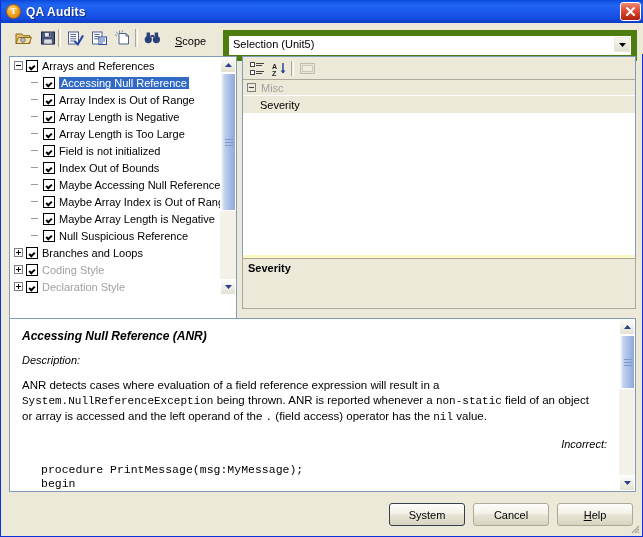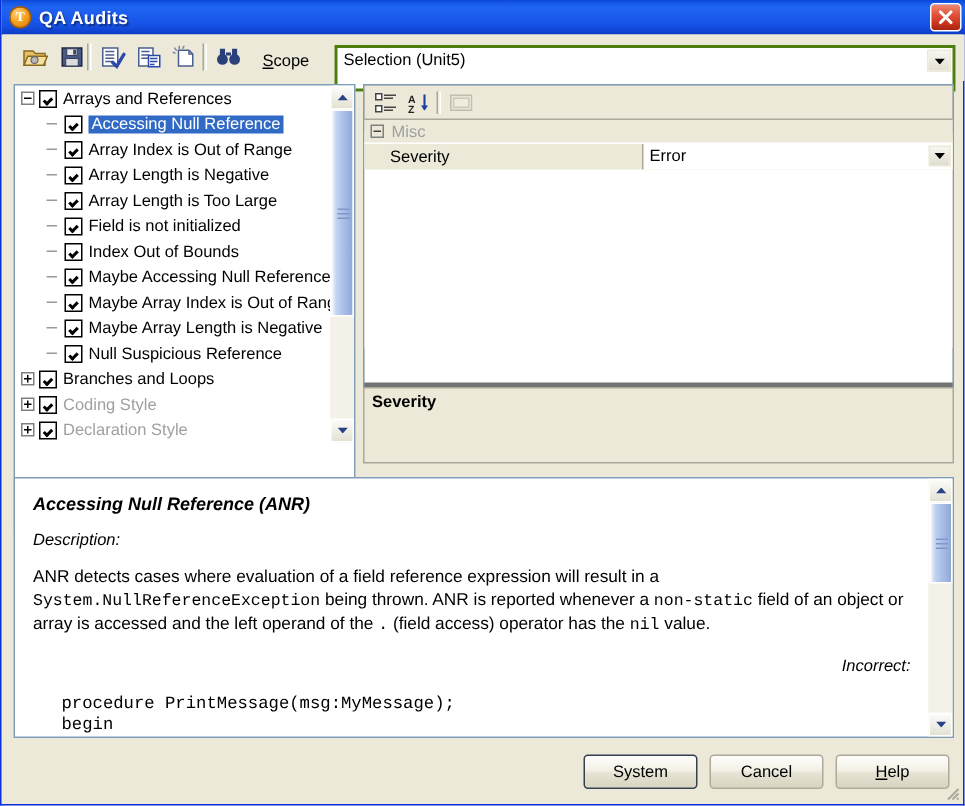--- a/index.html
+++ b/index.html
@@ -79,21 +79,21 @@
   }
   #scope-label {
     position: absolute; left: 173px; top: 12px;
     font-size: 11px; color: #000000;
   }
   #scope-label u { text-decoration: underline; }
   #scope-combo {
     position: absolute; left: 221px; top: 7px;
     width: 414px; height: 31px;
     background: #ffffff;
-    border: 2px solid #4d7c0f;
+    border: 6px solid #4d7c0f;
     box-sizing: border-box;
     cursor: pointer;
   }
   #scope-value {
     position: absolute; left: 4px; top: 2px;
     font-size: 11px; color: #000000;
   }
   #scope-arrow {
     position: absolute; right: 1px; top: 1px;
     width: 16px; height: 15px;
@@ -227,21 +227,21 @@
   .sb-track-h { position: absolute; top:0; height:16px; background:#f4f2e8; }
   .grip-v { position:absolute; left:4px; top:50%; margin-top:-3px; width:8px; height:7px; }
   .grip-v i { display:block; height:1px; background:#8196c8; margin-bottom:2px; }
   .grip-h { position:absolute; top:4px; left:50%; margin-left:-3px; width:7px; height:8px; }
   .grip-h i { display:inline-block; width:1px; height:8px; background:#8196c8; margin-right:2px; vertical-align:top; }
 
   
   #prop-panel {
     position: absolute; left: 241px; top: 56px;
     width: 394px; height: 236px;
-    background: #737373;
+    background: #fef9c3;
     border: 1px solid #7f9db9;
     box-sizing: border-box;
   }
   #prop-toolbar {
     position: absolute; left: 0; top: 0;
     width: 392px; height: 22px;
     background: #ece9d8;
     border-bottom: 1px solid #aca899;
   }
   .pg-btn {
@@ -346,21 +346,21 @@
   #desc-heading {
     font-size: 12px; font-weight: bold; font-style: italic;
     color: #000000; margin: 0 0 11px 0;
   }
   #desc-sub {
     font-size: 11px; font-style: italic; color: #000000;
     margin: 0 0 12px 0;
   }
   #desc-body {
     font-size: 11.5px; color: #000000; line-height: 15px;
-    margin: 0 0 13px 0;
+    margin: 0 13px 13px 0;
   }
   #desc-body code, .mono {
     font-family: "Liberation Mono", monospace;
     font-size: 11px;
   }
   #desc-sub2 {
     font-size: 11px; font-style: italic; color: #000000;
     margin: 0 0 12px 0;
     text-align: right;
   }
@@ -622,28 +622,20 @@
 
     <div id="prop-fill"></div>
 
     <div id="prop-list">
       <div class="prop-cat">
         <span class="cat-box"></span>
         <span class="cat-label">Misc</span>
       </div>
       <div class="prop-row">
         <span class="prop-name">Severity</span>
-        <span class="prop-val-wrap">
-          <span class="prop-val">Error</span>
-          <span class="prop-drop">
-            <svg width="7" height="4" viewBox="0 0 7 4">
-                <path d="M0,0 L7,0 L3.5,4 Z" fill="#000000"></path>
-              </svg>
-          </span>
-        </span>
       </div>
     </div>
   </div>
 
   <div id="prop-desc">
     <div id="prop-desc-title">Severity</div>
   </div>
 
   <div id="desc-panel">
     <div id="desc-inner">

